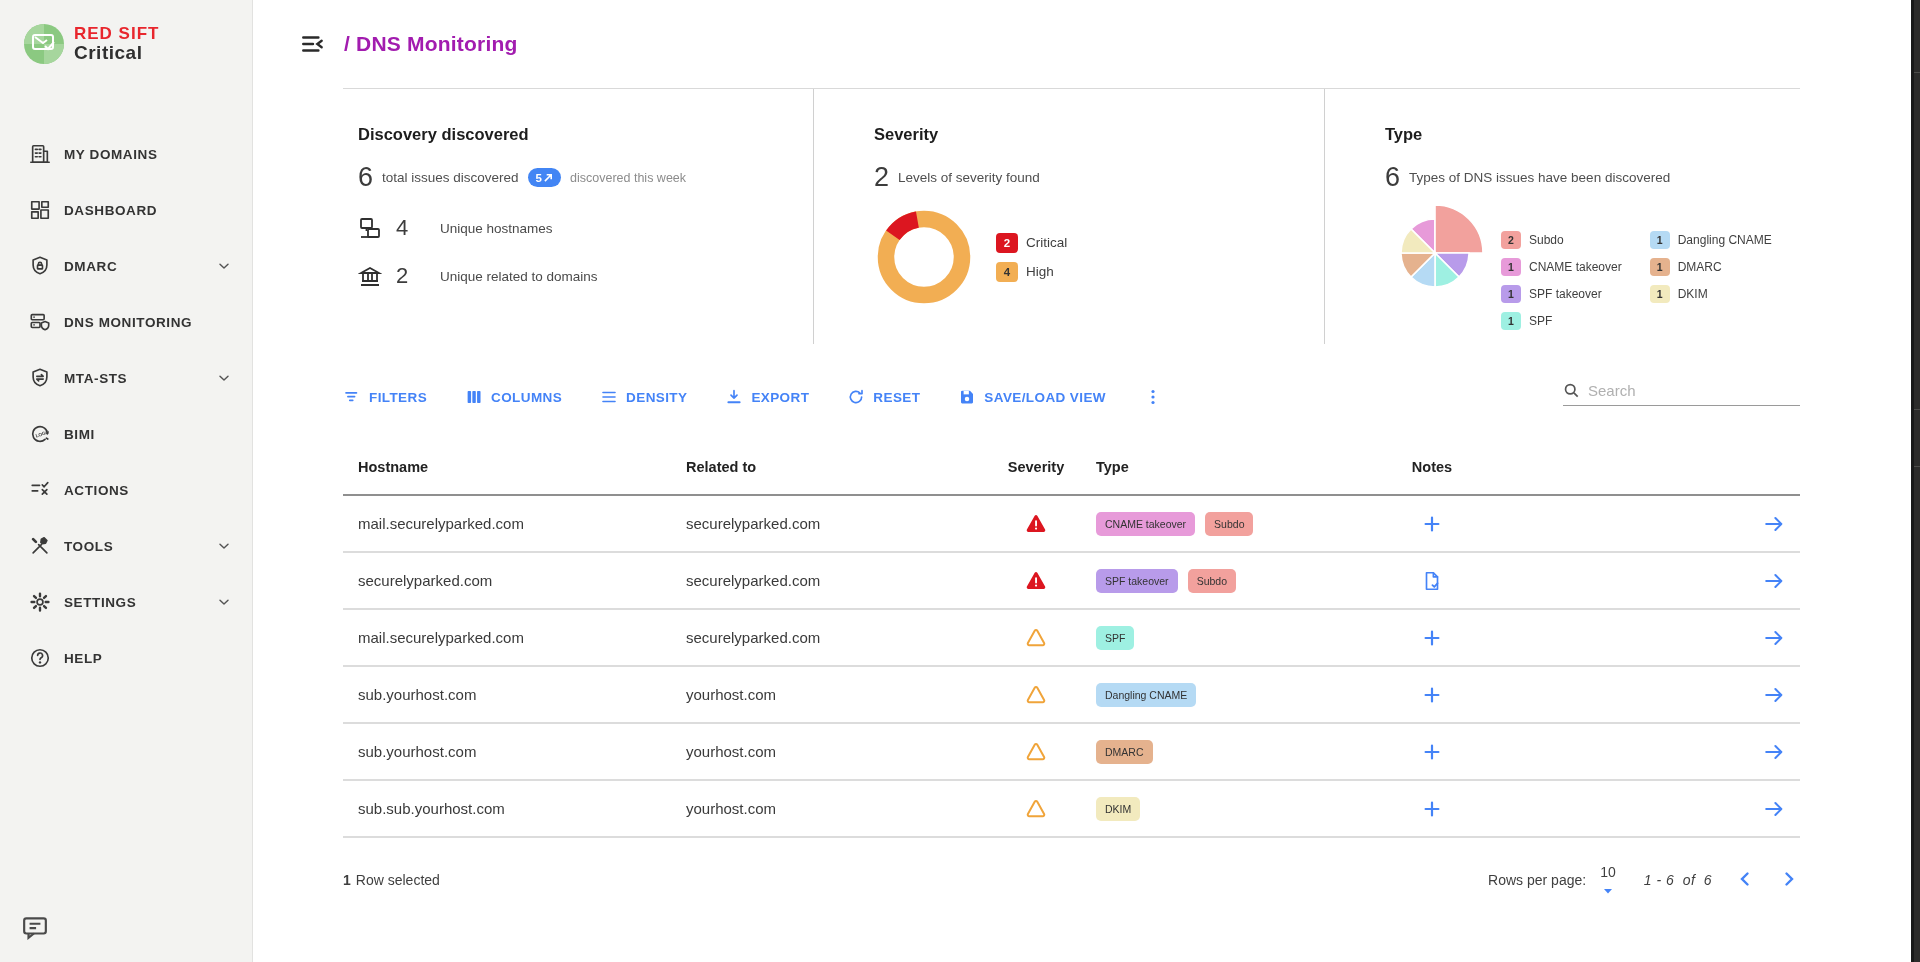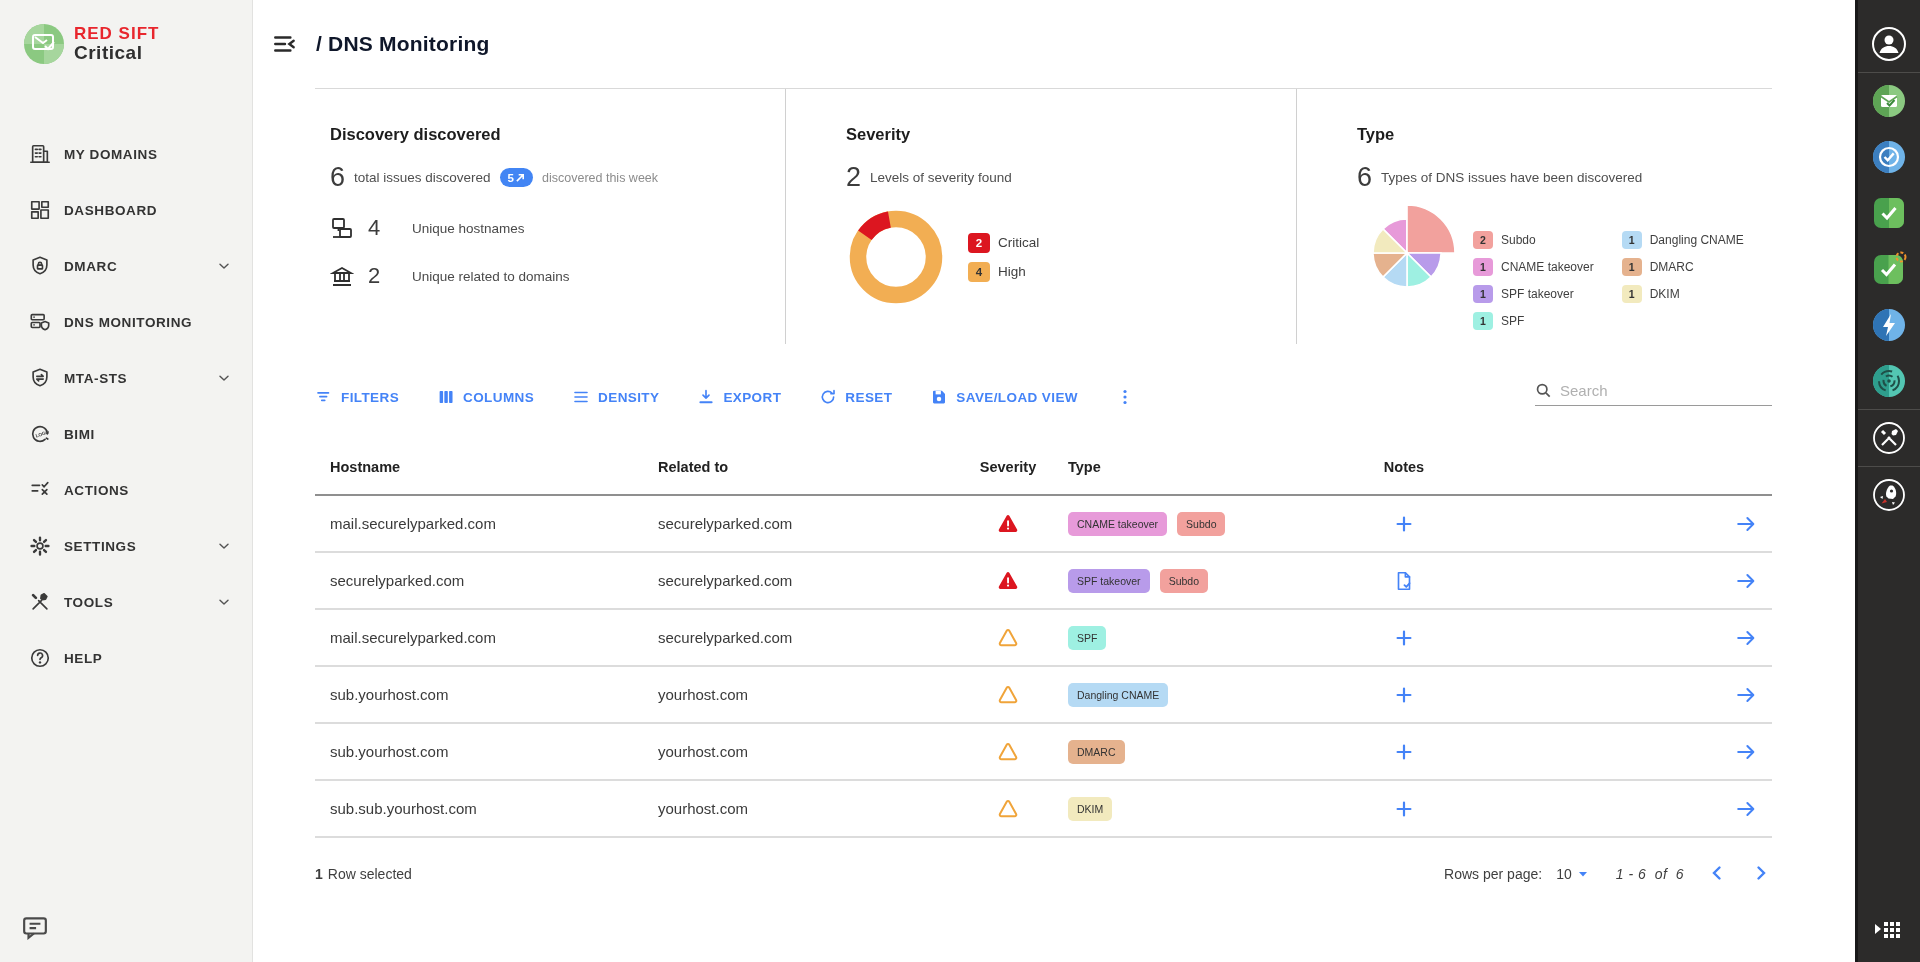--- a/index.html
+++ b/index.html
@@ -1,18 +1,18 @@
 <!DOCTYPE html>
 <html><head>
 <meta charset="utf-8">
 <style>
   * { box-sizing: border-box; margin: 0; padding: 0; }
   html,body { width:1920px; height:962px; overflow:hidden; background:#fff;
     font-family:"Liberation Sans", sans-serif; color:#2e2e2e; }
-  .app { display:flex; width:1920px; height:962px; }
+  .app { display:flex; width:1920px; height:962px;gap:28px; }
 
   
   .left-sidebar { width:253px; height:100%; background:#f3f3f1; border-right:1px solid #e2e2e0;
     position:relative; flex:0 0 253px; }
   .brand { display:flex; align-items:center; gap:10px; padding:24px 0 0 24px; }
   .brand-mark { width:40px; height:40px; border-radius:50%; background:#8bc981; position:relative; overflow:hidden; flex:0 0 40px;}
   .brand-mark .q { position:absolute; width:50%; height:50%; background:#a6d69d; }
   .brand-mark .q.tl{ left:0; top:0;} .brand-mark .q.br{ right:0; bottom:0;}
   .brand-mark svg { position:absolute; left:8px; top:10px; }
   .brand-text { line-height:1.05; }
@@ -23,21 +23,21 @@
   .nav-icon { width:24px; height:24px; color:#3a3a3a; flex:0 0 24px; display:flex; align-items:center; justify-content:center;}
   .nav-icon svg { width:22px; height:22px; }
   .nav-label { margin-left:12px; font-size:13.5px; font-weight:600; letter-spacing:.6px; color:#333; flex:1; }
   .nav-chevron { width:16px; height:16px; color:#555; }
   .chat-btn { position:absolute; left:22px; bottom:22px; width:26px; height:26px; color:#4a4a4a; cursor:pointer; }
 
   
   .main { flex:1 1 auto; height:100%; background:#fff; position:relative; }
   .topbar { height:88px; display:flex; align-items:center; padding-left:19px; }
   .collapse-btn { width:26px; height:26px; color:#2a2a2a; cursor:pointer; }
-  .page-title { margin-left:18px; font-size:21px; font-weight:700; color:#0f172a; letter-spacing:.2px; }
+  .page-title { margin-left:18px; font-size:21px; font-weight:700; color:#a21caf; letter-spacing:.2px; }
   .content { margin:0 83px 0 62px; width:1457px; }
   .content-topline { border-top:1px solid #d9d9d9; }
 
   
   .stats-row { display:grid; grid-template-columns:470px 512px 475px; height:255px; }
   .stat-panel { padding:36px 0 0 15px; }
   .stat-panel.mid { border-left:1px solid #d0d0d0; border-right:1px solid #d0d0d0; padding-left:60px; }
   .stat-panel.right { padding-left:60px; }
   .stat-title { font-size:16.5px; font-weight:700; color:#1d1d1d; }
   .stat-sub { display:flex; align-items:center; margin-top:18px; gap:9px; }
@@ -92,21 +92,21 @@
   .c-notes { display:flex; justify-content:center; }
   .icon-btn { width:22px; height:22px; color:#4483f7; cursor:pointer; display:inline-flex; }
   .c-arrow { display:flex; justify-content:flex-end; }
   .sev-icon { width:24px; height:24px; }
 
   
   .tfooter { display:flex; align-items:center; padding-top:26px; font-size:14px; color:#3f3f3f; }
   .sel-count { font-weight:700; margin-right:5px; }
   .pager { margin-left:auto; display:flex; align-items:center; gap:10px; }
   .rpp-label { margin-right:4px; }
-  .rpp-value { display:flex; align-items:center; gap:6px; cursor:pointer; }
+  .rpp-value { display:flex; align-items:center; gap:6px; cursor:pointer;flex-direction:column; }
   .rpp-value svg { width:10px; height:10px; color:#4483f7; }
   .range { margin:0 14px 0 18px; letter-spacing:.5px;font-style:italic; }
   .pg-btn { width:20px; height:20px; color:#4483f7; cursor:pointer; }
   .pg-btn svg { width:18px; height:18px; }
 
   
   .right-rail { width:65px; flex:0 0 65px; background:#2c2b2a; border-left:3px solid #191919;
     display:flex; flex-direction:column; align-items:center; position:relative; }
   .rail-icon { width:36px; height:36px; margin:10px 0; cursor:pointer; }
   .rail-icon svg { width:36px; height:36px; }
@@ -209,38 +209,38 @@
               <path d="M3.5 7h8M3.5 13h6"></path>
               <path d="M14.5 6.5l2 2 4-4.5"></path>
               <path d="M14.5 11.5l5 5M19.5 11.5l-5 5"></path>
             </svg>
           </span>
           <span class="nav-label">ACTIONS</span>
         </div>
         <div class="nav-item">
           <span class="nav-icon">
             <svg viewBox="0 0 24 24" fill="none" stroke="currentColor" stroke-width="1.8" stroke-linecap="round" stroke-linejoin="round">
-              <circle cx="12" cy="12" r="3.2"></circle>
-              <path d="M12 2.8v3M12 18.2v3M2.8 12h3M18.2 12h3M5.5 5.5l2.1 2.1M16.4 16.4l2.1 2.1M18.5 5.5l-2.1 2.1M7.6 16.4l-2.1 2.1" stroke-width="2.6"></path>
-            </svg>
-          </span>
-          <span class="nav-label">SETTINGS</span>
+              <path d="M4.5 19.5l9-9M19.5 19.5l-9-9"></path>
+              <path d="M13.5 4.5l3-1.5 3 3-1.5 3-3.5.5-1.5-1.5z" fill="currentColor"></path>
+              <path d="M4.5 4.5l3 3" stroke-width="3"></path>
+            </svg>
+          </span>
+          <span class="nav-label">TOOLS</span>
           <span class="nav-chevron"><svg viewBox="0 0 24 24" fill="none" stroke="currentColor" stroke-width="1.8" stroke-linecap="round" stroke-linejoin="round">
               <path d="M6 9.5l6 5.5 6-5.5" stroke-width="2.2"></path>
             </svg></span>
         </div>
         <div class="nav-item">
           <span class="nav-icon">
             <svg viewBox="0 0 24 24" fill="none" stroke="currentColor" stroke-width="1.8" stroke-linecap="round" stroke-linejoin="round">
-              <path d="M4.5 19.5l9-9M19.5 19.5l-9-9"></path>
-              <path d="M13.5 4.5l3-1.5 3 3-1.5 3-3.5.5-1.5-1.5z" fill="currentColor"></path>
-              <path d="M4.5 4.5l3 3" stroke-width="3"></path>
-            </svg>
-          </span>
-          <span class="nav-label">TOOLS</span>
+              <circle cx="12" cy="12" r="3.2"></circle>
+              <path d="M12 2.8v3M12 18.2v3M2.8 12h3M18.2 12h3M5.5 5.5l2.1 2.1M16.4 16.4l2.1 2.1M18.5 5.5l-2.1 2.1M7.6 16.4l-2.1 2.1" stroke-width="2.6"></path>
+            </svg>
+          </span>
+          <span class="nav-label">SETTINGS</span>
           <span class="nav-chevron"><svg viewBox="0 0 24 24" fill="none" stroke="currentColor" stroke-width="1.8" stroke-linecap="round" stroke-linejoin="round">
               <path d="M6 9.5l6 5.5 6-5.5" stroke-width="2.2"></path>
             </svg></span>
         </div>
         <div class="nav-item">
           <span class="nav-icon">
             <svg viewBox="0 0 24 24" fill="none" stroke="currentColor" stroke-width="1.8" stroke-linecap="round" stroke-linejoin="round">
               <circle cx="12" cy="12" r="9"></circle>
               <path d="M9.4 9.3a2.7 2.7 0 113.9 2.4c-.9.5-1.3 1-1.3 1.9"></path>
               <path d="M12 16.8h.01" stroke-width="2.6"></path>

